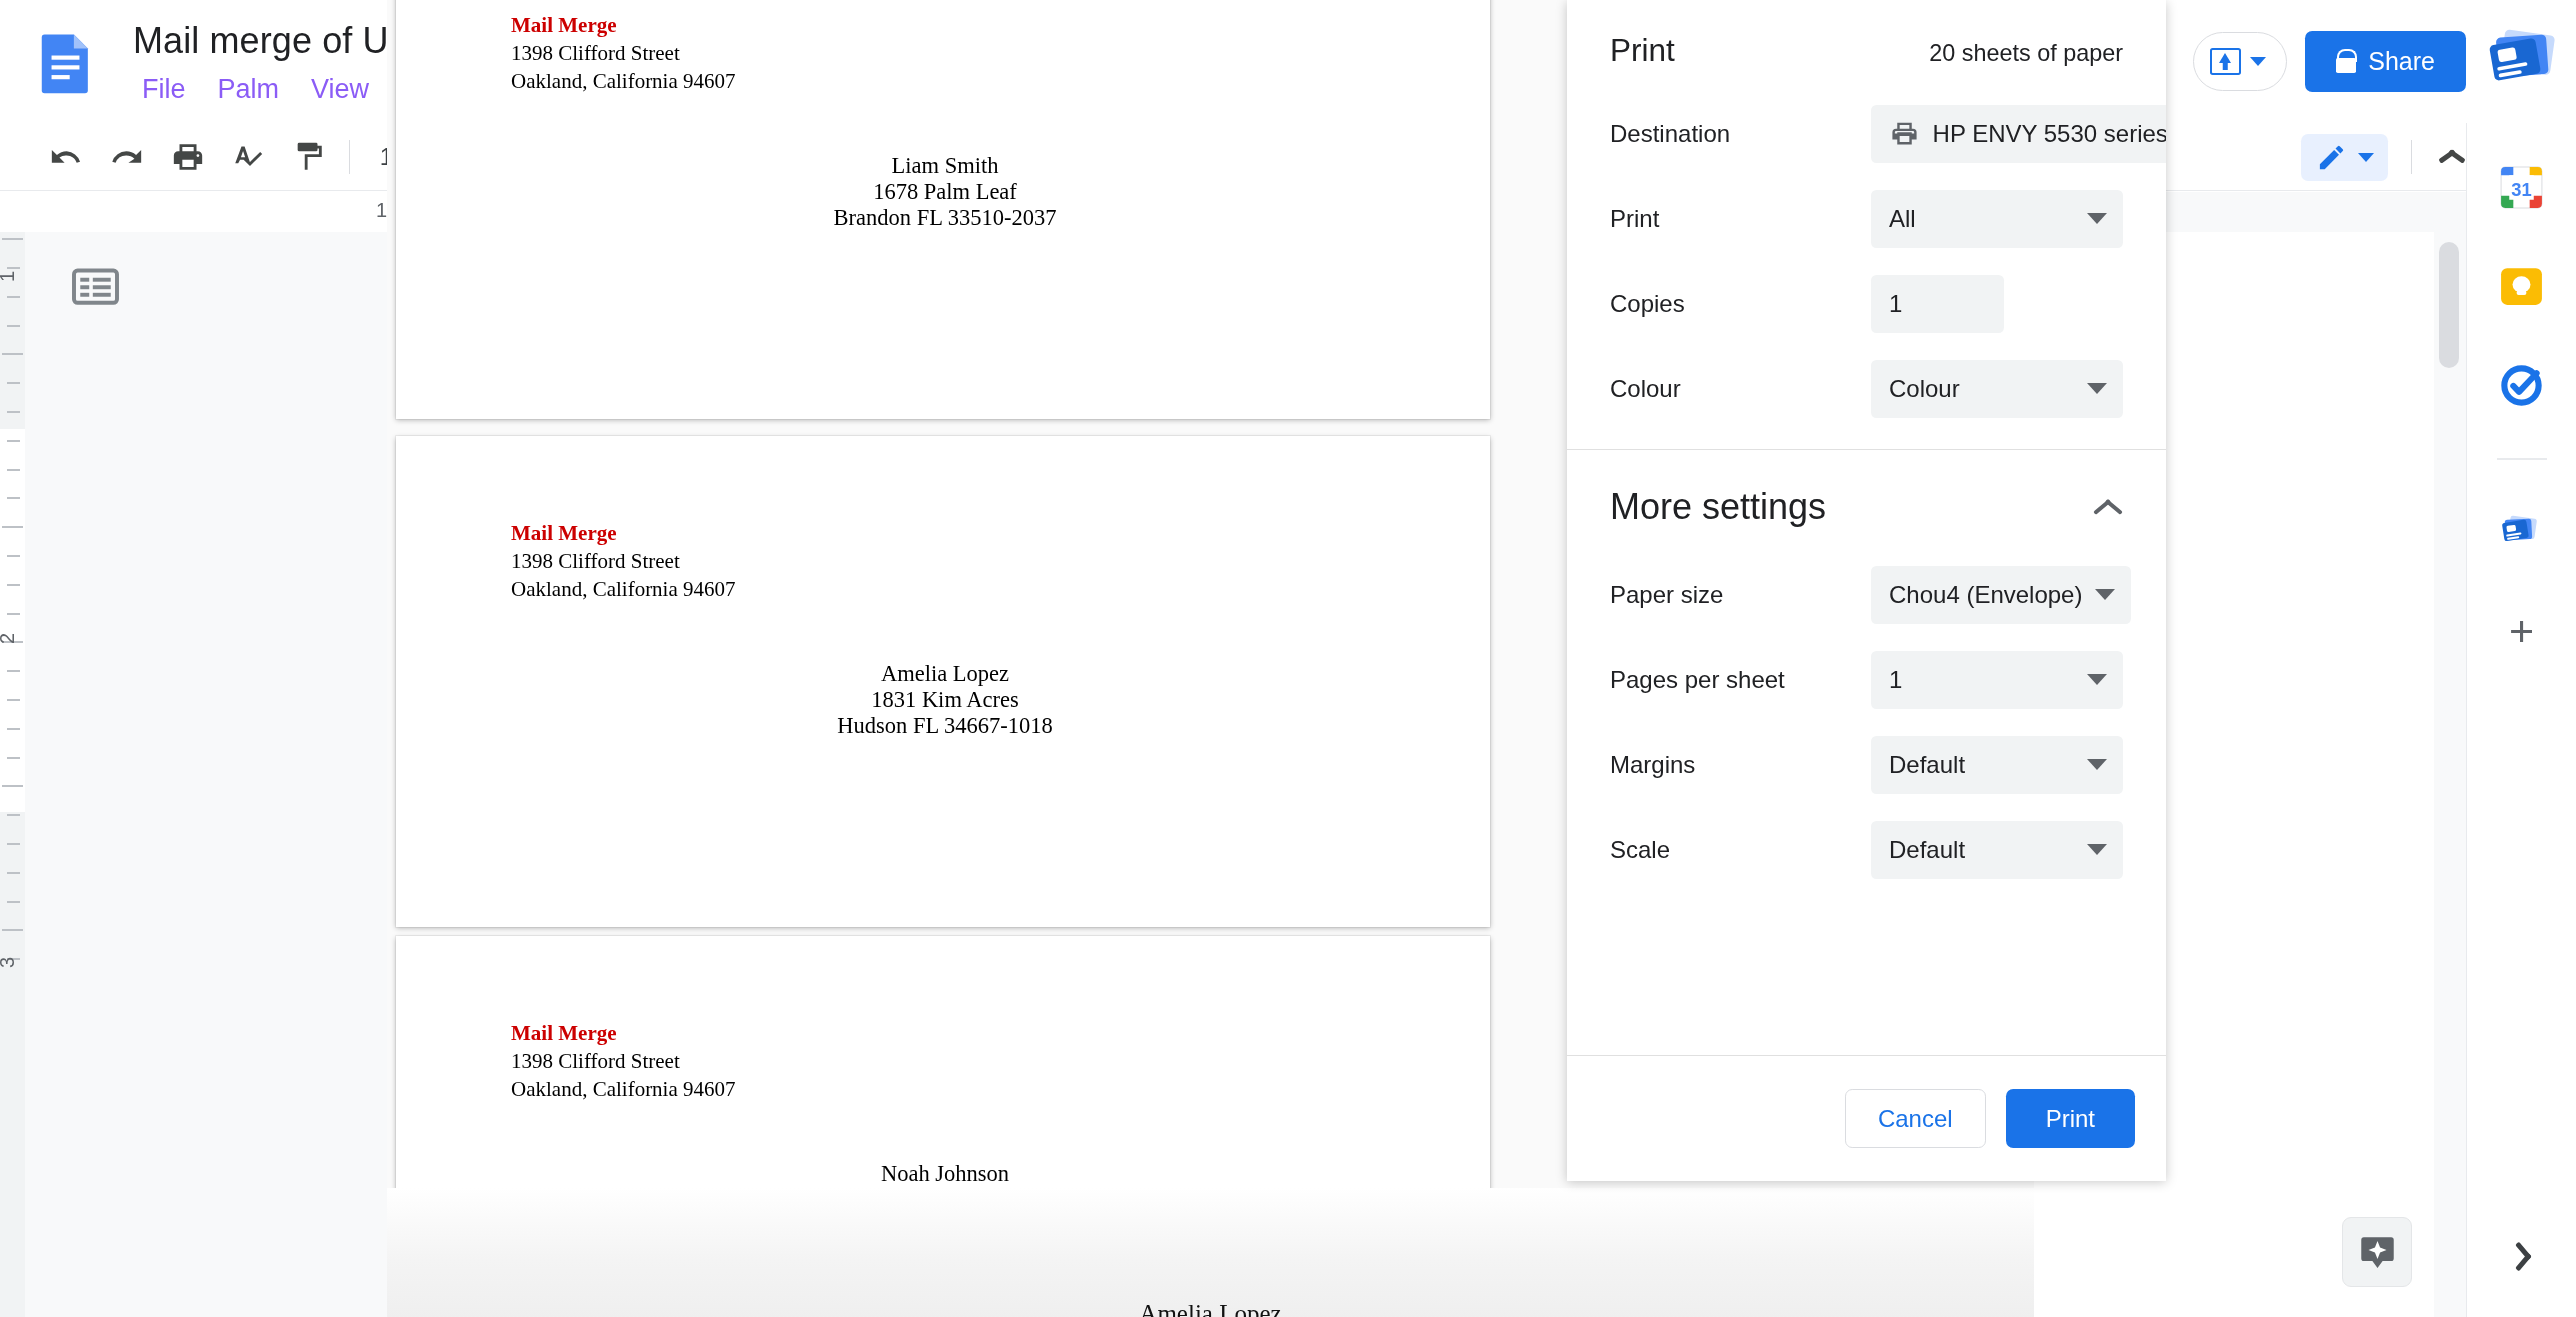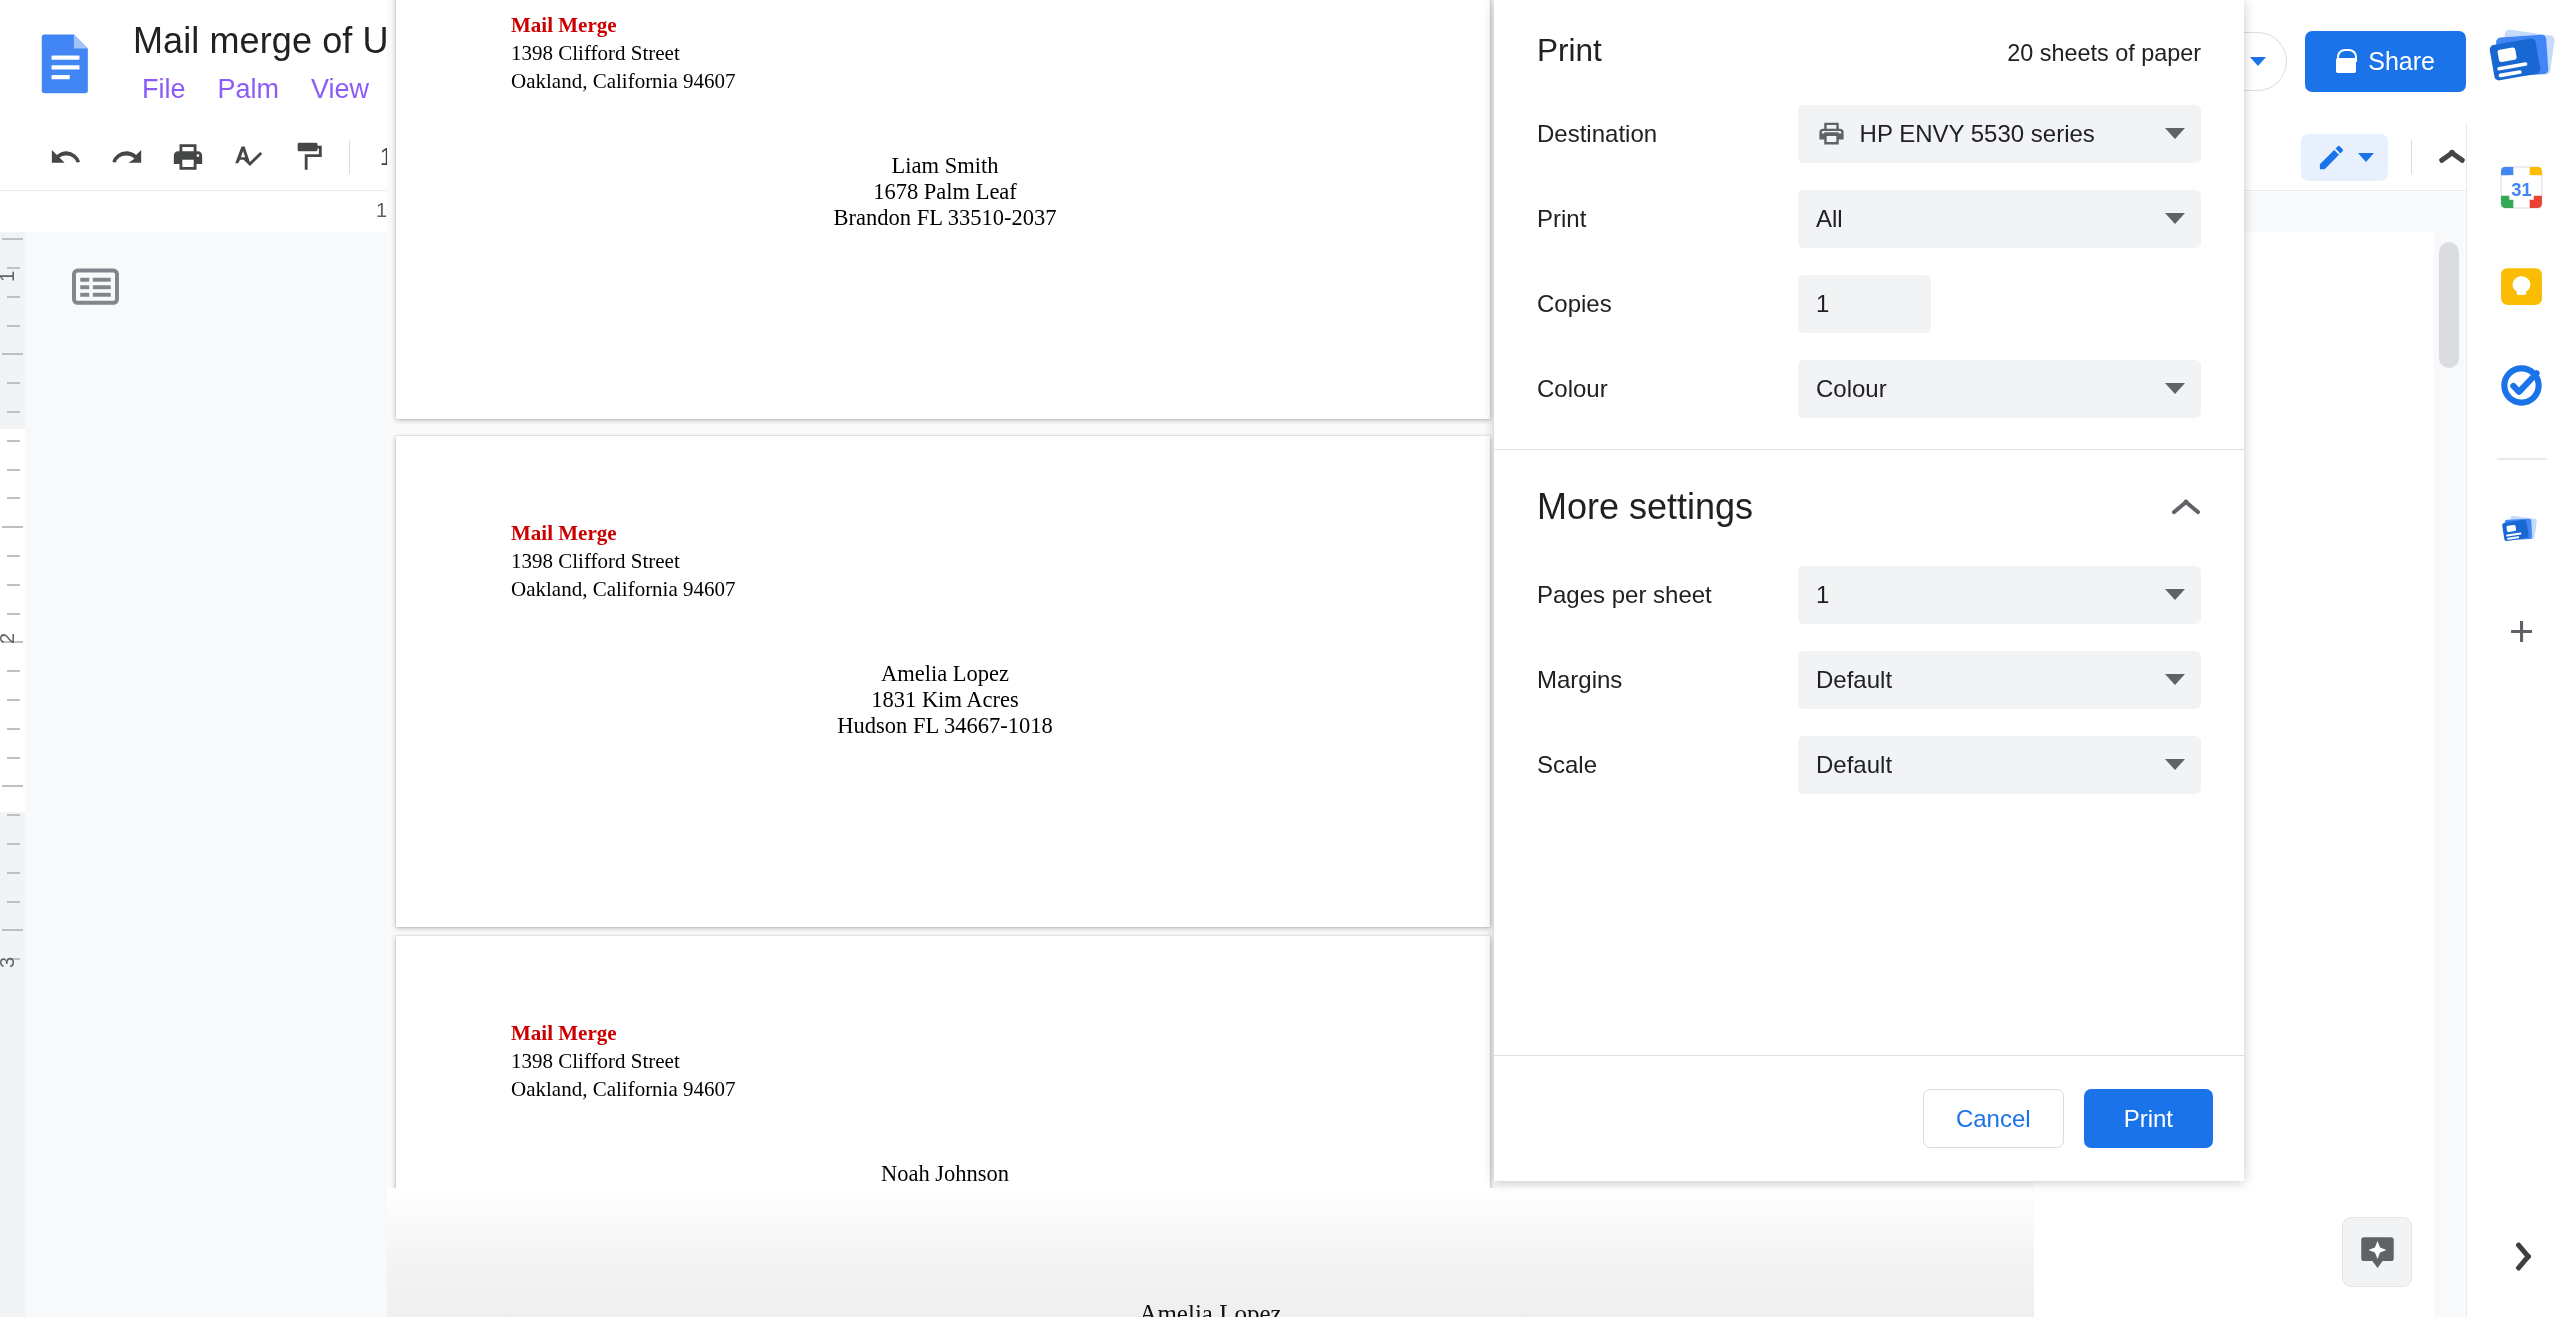--- a/index.html
+++ b/index.html
@@ -182,21 +182,21 @@
     background: linear-gradient(180deg, #ffffff 0%, #f4f4f4 55%, #efefef 100%);
   }
   .below-text {
     position: absolute; left: 0; top: 1300px; width: 1647px;
     text-align: center; font-family: "Liberation Serif", serif;
     font-size: 25px; color: #111; white-space: nowrap;
   }
 
   
   .print-dialog {
-    position: absolute; left: 1494px; top: 0; width: 750px; height: 1181px;
+    position: absolute; left: 1567px; top: 0; width: 599px; height: 1181px;
     background: #fff; z-index: 6;
     box-shadow: 0 1.8px 10.8px rgba(0,0,0,.22);
     display: flex; flex-direction: column;
     font-family: "Liberation Sans", sans-serif;
   }
   .pd-head {
     display: flex; align-items: baseline; justify-content: space-between;
     padding: 32px 43px 0 43px;
   }
   .pd-title { font-size: 31.5px; color: #202124; }
@@ -457,20 +457,27 @@
 
       <div style="border-top:0.9px solid #e0e0e0;"></div>
 
       <div class="pd-moresettings">
         <div class="pd-ms-label">More settings</div>
         <div class="ms-chev"></div>
       </div>
 
       <div class="pd-section" style="padding-top:18px;">
 
+        <div class="pd-row">
+          <div class="pd-label">Paper size</div>
+          <div class="pd-ctrl">
+            <span class="pd-val">Chou4 (Envelope)</span>
+            <span class="pd-caret"></span>
+          </div>
+        </div>
 
         <div class="pd-row">
           <div class="pd-label">Pages per sheet</div>
           <div class="pd-ctrl">
             <span class="pd-val">1</span>
             <span class="pd-caret"></span>
           </div>
         </div>
 
         <div class="pd-row">

